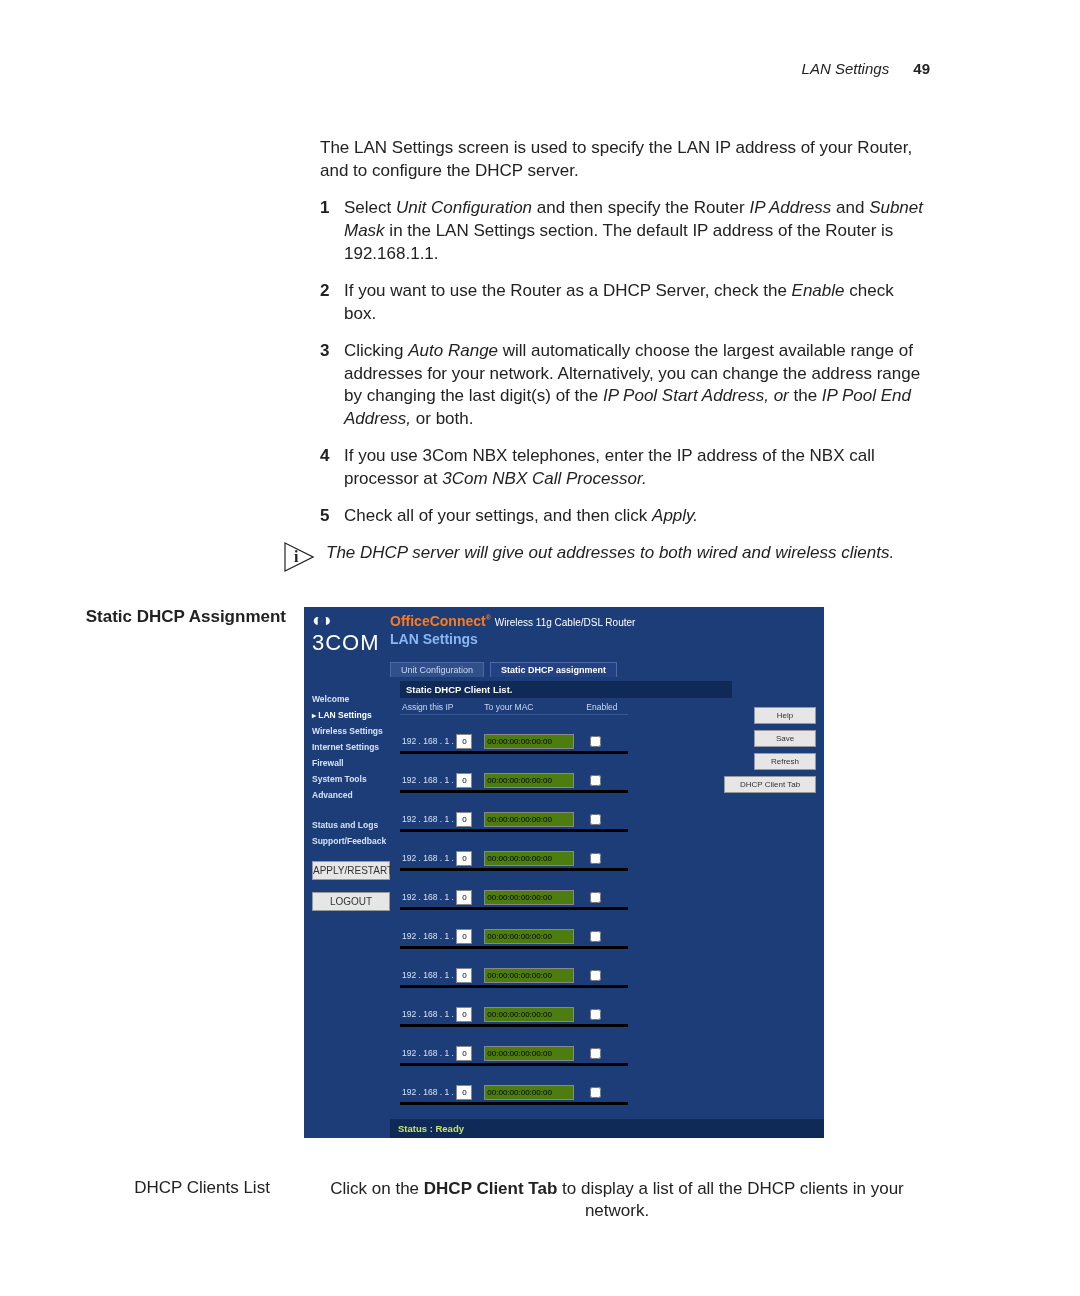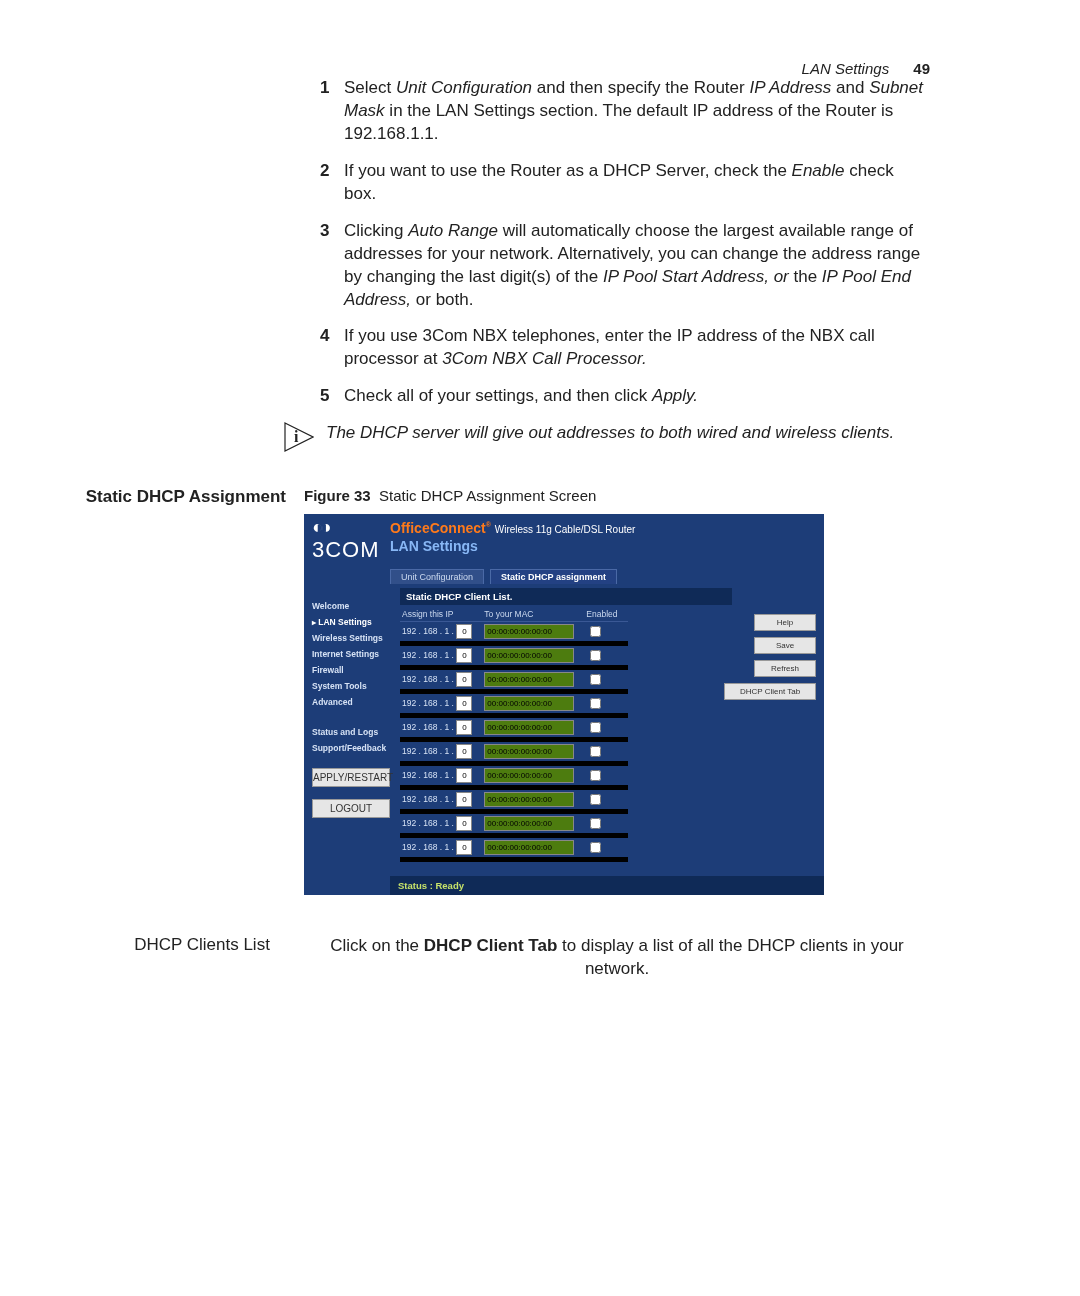--- a/index.html
+++ b/index.html
@@ -7,20 +7,21 @@
     font-size: 17px;
     color: #222;
     margin: 0;
     padding: 60px 40px 80px 40px;
     width: 1000px;
     box-sizing: border-box;
   }
   .page-header {
     text-align: right;
     font-size: 15px;
+    margin-bottom: 60px;
     padding-right: 30px;
   }
   .page-header .section-name { font-style: italic; margin-right: 20px; }
   .page-header .page-num { font-weight: bold; }
   .body-col {
     margin-left: 280px;
     margin-right: 30px;
   }
   .para { margin: 0 0 14px 0; line-height: 1.35; }
   ol.steps { margin: 0 0 14px 0; padding-left: 0; list-style: none; }
@@ -102,21 +103,21 @@
   table.clients {
     border-collapse: collapse;
     font-size:8.5px; color:#d6e2f5;
     margin-top:2px;
   }
   table.clients th {
     text-align:left; font-weight:normal; color:#cbd9ef;
     padding:2px 10px 2px 2px; border-bottom:1px solid #3a5895;
   }
   table.clients td {
-    padding:1px 10px 1px 2px; border-bottom:5px solid #000000;
+    padding:18px 10px 1px 2px; border-bottom:3px solid #000000;
     white-space: nowrap;
   }
   table.clients input.oct {
     width:14px; height:13px; font-size:8px; border:1px solid #888;
     background:#fff; color:#000; text-align:center; padding:0;
   }
   table.clients input.mac {
     width:84px; height:13px; font-size:8px; border:1px solid #888;
     background:#4d7c0f; color:#000; padding:0 2px;
   }
@@ -146,20 +147,21 @@
 </style>
 </head>
 <body>
 
 <div class="page-header">
   <span class="section-name">LAN Settings</span>
   <span class="page-num">49</span>
 </div>
 
 <div class="body-col">
+  <p class="para">The LAN Settings screen is used to specify the LAN IP address of your Router, and to configure the DHCP server.</p>
 
   <ol class="steps">
     <li>
       <span class="num">1</span>
       <span>Select </span><em class="term">Unit Configuration</em><span> and then specify the Router </span><em class="term">IP Address</em><span> and </span><em class="term">Subnet Mask</em><span> in the LAN Settings section. The default IP address of the Router is 192.168.1.1.</span>
     </li>
     <li>
       <span class="num">2</span>
       <span>If you want to use the Router as a DHCP Server, check the </span><em class="term">Enable</em><span> check box.</span>
     </li>
@@ -184,23 +186,20 @@
         <polygon points="1,1 29,15 1,29" fill="none" stroke="#222" stroke-width="1.2"></polygon>
         <text x="10" y="20" font-size="16" font-family="serif" font-weight="bold" fill="#222">i</text>
       </svg>
   </span>
   <div class="note-text">The DHCP server will give out addresses to both wired and wireless clients.</div>
 </div>
 
 <div class="section-row">
   <div class="margin-title">Static DHCP Assignment</div>
   <div style="flex:1;">
-    <div class="figure-caption">
-      <b>Figure 33</b>&nbsp;&nbsp;<span>Static DHCP Assignment Screen</span>
-    </div>
 
     <div class="router-shot">
       <div class="router-top">
         <div class="brand-col">
           <span class="brand-swoosh">◐◑</span>
           <span class="brand-name">3COM</span>
         </div>
         <div class="title-col">
           <div class="prod-title">
             <span>OfficeConnect</span><sup style="font-size:7px;">®</sup>

